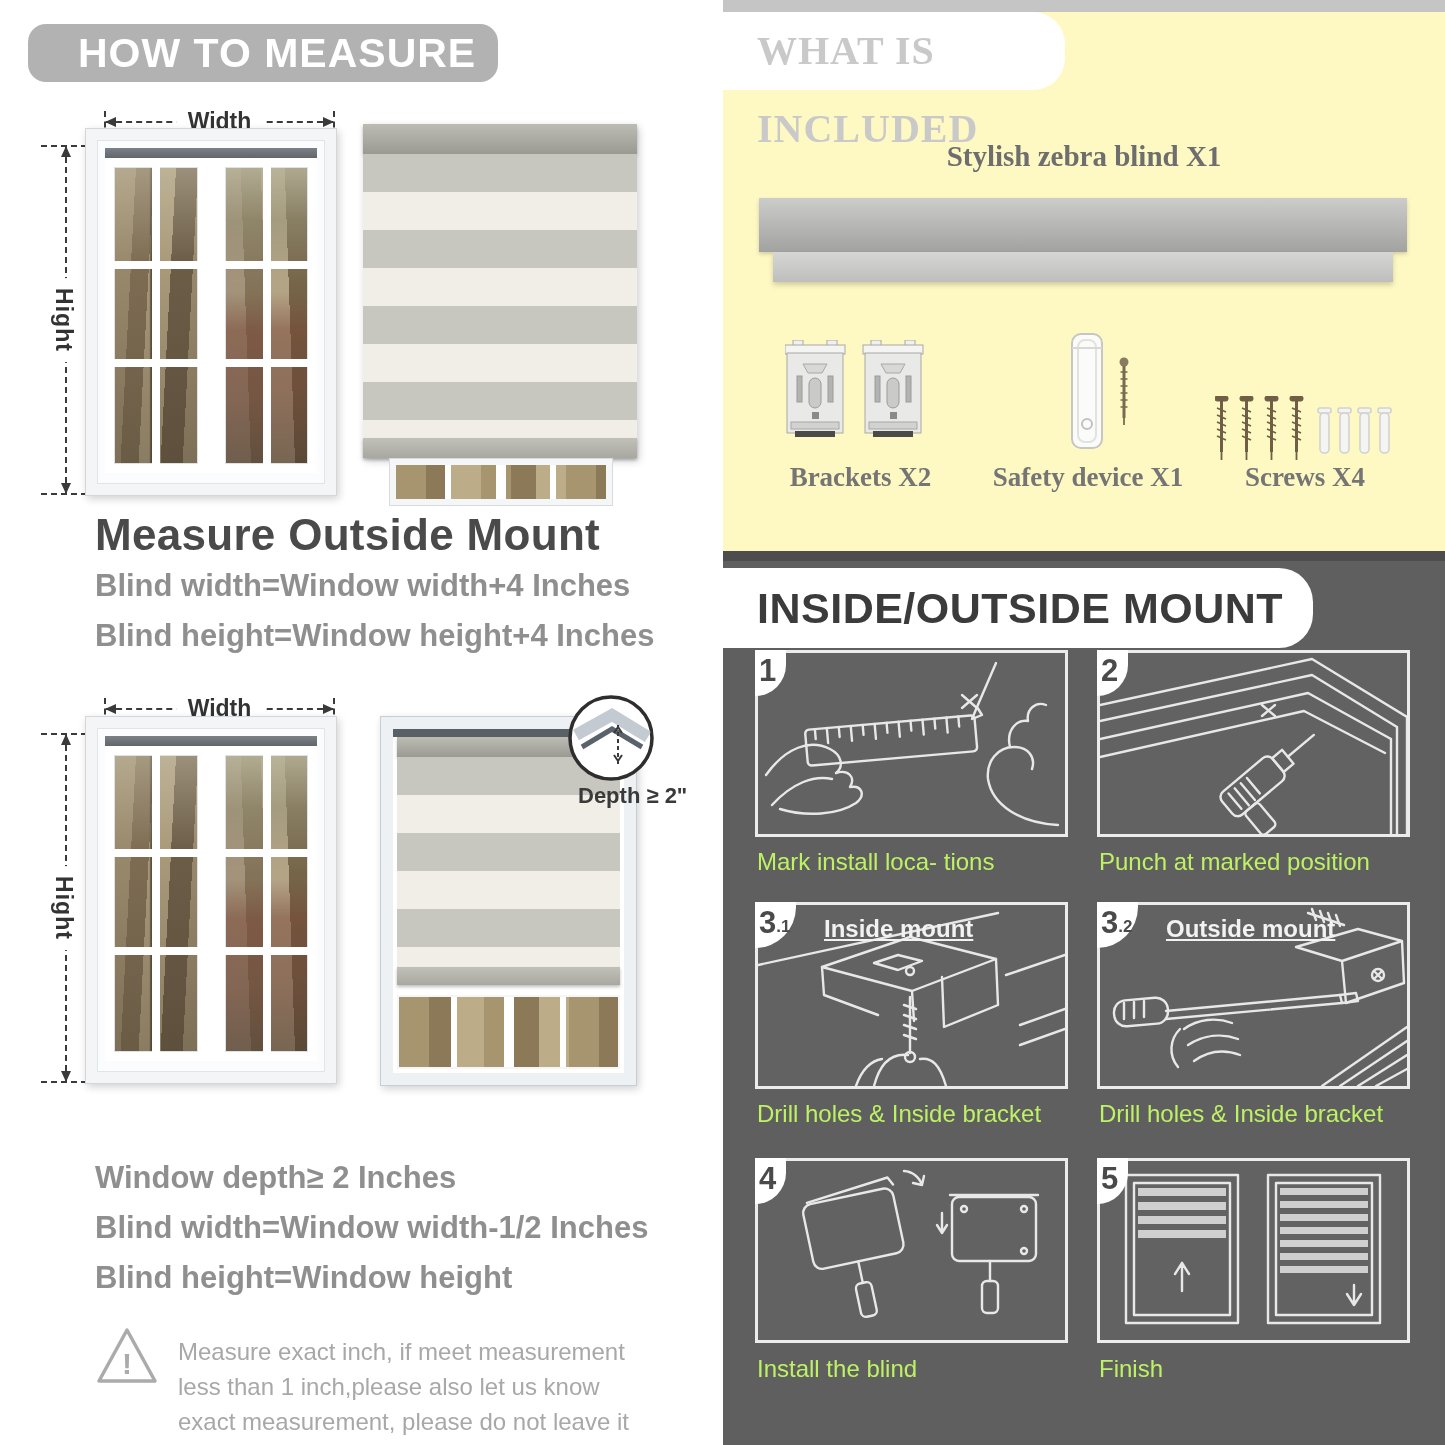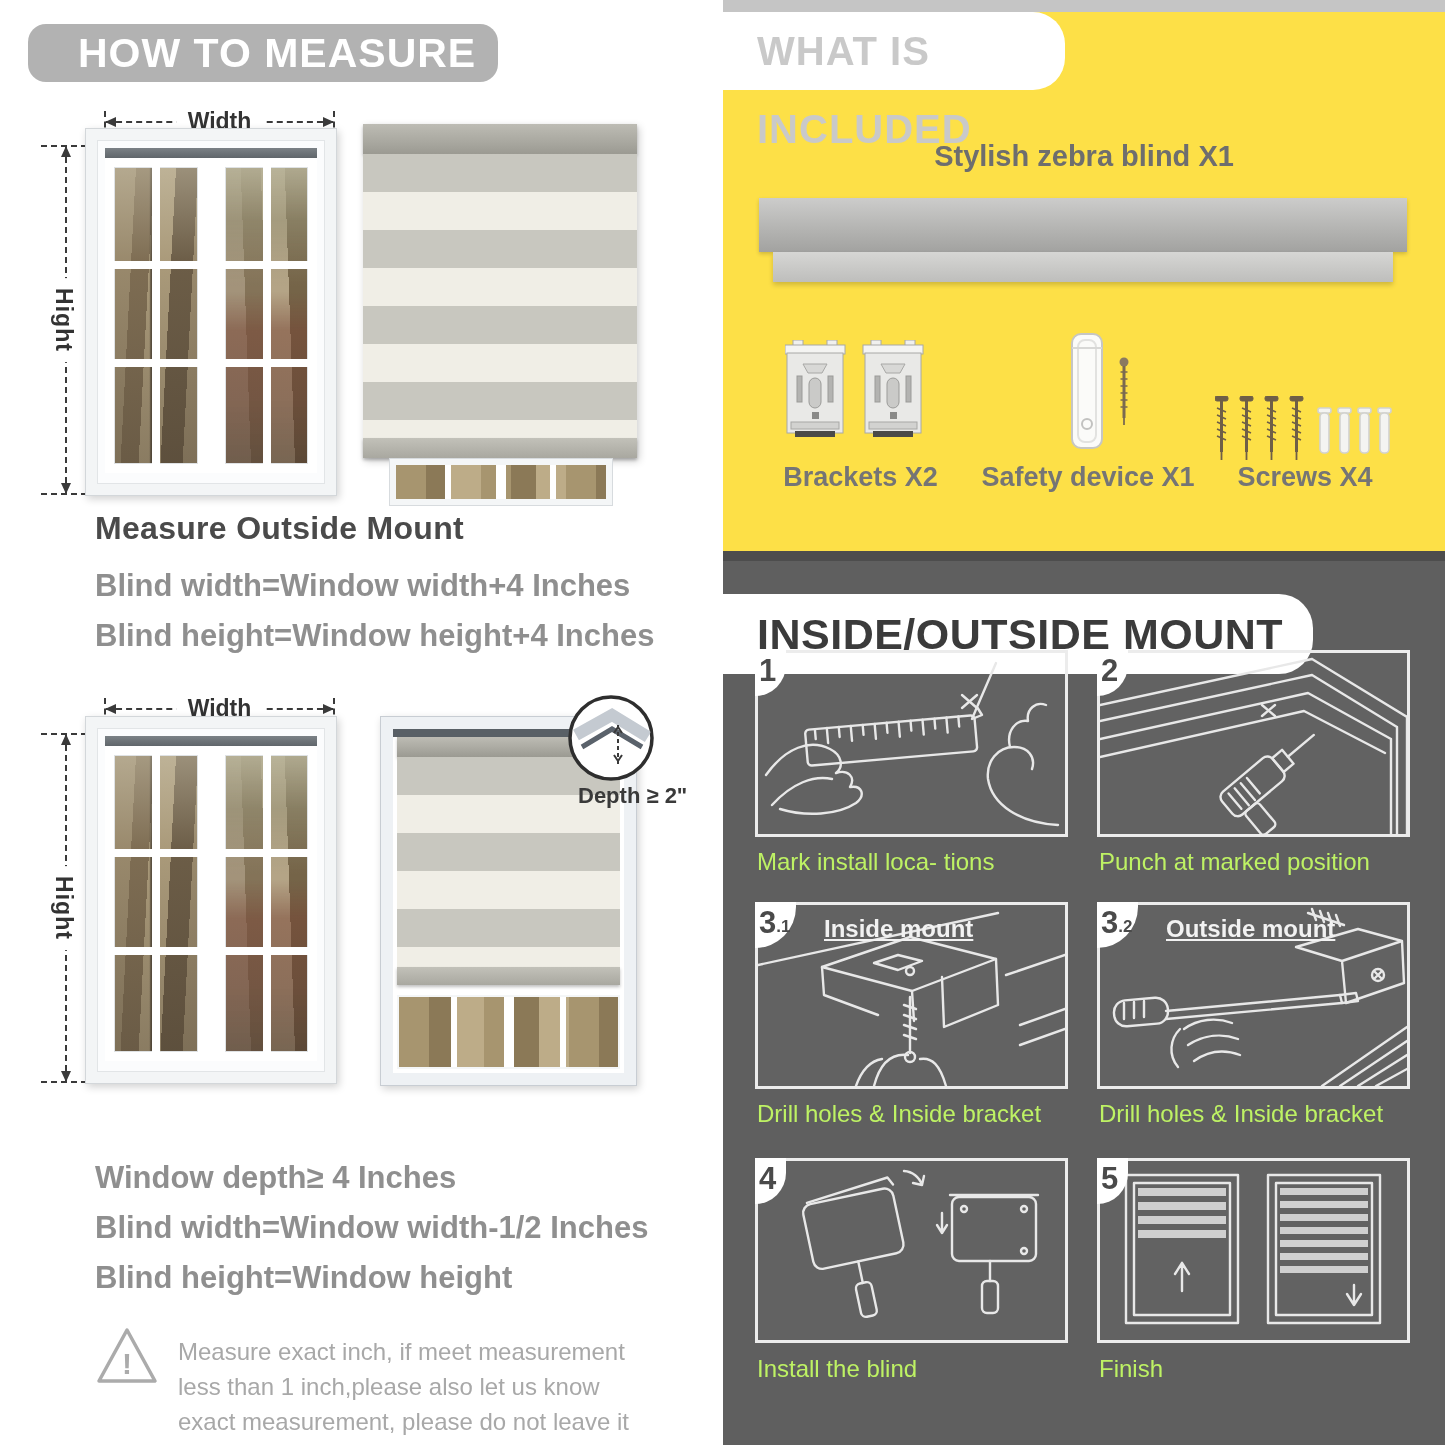--- a/index.html
+++ b/index.html
@@ -4,21 +4,21 @@
 <style>
   html,body{margin:0;padding:0;background:#fff;}
   .page{position:relative;width:1445px;height:1445px;background:#fff;overflow:hidden;
         font-family:"Liberation Sans",sans-serif;}
   .abs{position:absolute;}
 
   
   .banner-gray{left:28px;top:24px;width:470px;height:58px;background:#b2b2b2;border-radius:18px;
     color:#fff;font-weight:700;font-size:41px;line-height:58px;padding-left:50px;letter-spacing:1px;box-sizing:border-box;}
 
-  .h2{font-weight:700;font-size:32px;color:#4a4a4a;letter-spacing:.3px;}
+  .h2{font-weight:700;font-size:44px;color:#4a4a4a;letter-spacing:.3px;}
   .formula{font-weight:700;font-size:31px;color:#8f8f8f;}
 
   
   .varrow{border-left:2px dashed #3a3a3a;width:0;}
   .varrow .ah-t,.varrow .ah-b{position:absolute;left:-6px;width:0;height:0;
     border-left:5px solid transparent;border-right:5px solid transparent;}
   .varrow .ah-t{top:-1px;border-bottom:11px solid #3a3a3a;}
   .varrow .ah-b{bottom:-1px;border-top:11px solid #3a3a3a;}
   .varrow .tick-t,.varrow .tick-b{position:absolute;left:-26px;width:56px;border-top:2px dashed #3a3a3a;}
   .varrow .tick-t{top:-2px;} .varrow .tick-b{bottom:-2px;}
@@ -74,38 +74,38 @@
 
   .depth-label{font-weight:700;font-size:22px;color:#3a3a3a;}
 
   
   .warn-text{font-size:24px;line-height:35px;color:#a8a8a8;font-weight:400;}
   .warn-glyph{position:absolute;left:0;top:0;width:64px;height:60px;text-align:center;
     font-weight:700;font-size:30px;line-height:76px;color:#ababab;}
 
   
   .right-col{left:723px;top:0;width:722px;height:1445px;}
-  .sec-light{position:absolute;left:0;top:0;width:722px;height:551px;background:#fde047;}
+  .sec-light{position:absolute;left:0;top:0;width:722px;height:551px;background:#fef9c3;font-family:Liberation Serif, serif;}
   .sec-light .topstrip{position:absolute;left:0;top:0;width:100%;height:12px;background:#c5c5c5;}
   .banner-included{position:absolute;left:0;top:12px;width:342px;height:78px;background:#fff;
     border-radius:0 32px 32px 0;color:#c9c9c9;font-weight:700;font-size:40px;line-height:78px;
     padding-left:34px;box-sizing:border-box;letter-spacing:1px;}
   .product-label{position:absolute;left:0;top:140px;width:100%;text-align:center;
     font-weight:700;font-size:29px;color:#6e6e6e;}
   .headrail-top{position:absolute;left:36px;top:198px;width:648px;height:54px;
     background:linear-gradient(180deg,#cccccb 0%,#b5b5b3 55%,#a2a2a0 100%);box-shadow:0 2px 4px rgba(0,0,0,.18);}
   .headrail-bot{position:absolute;left:50px;top:252px;width:620px;height:30px;
     background:linear-gradient(180deg,#d6d6d4 0%,#bebebc 100%);box-shadow:0 3px 5px rgba(0,0,0,.18);}
   .item-label{position:absolute;top:462px;text-align:center;font-weight:700;font-size:27px;color:#757575;}
 
   .sec-dark{position:absolute;left:0;top:551px;width:722px;height:894px;background:#5f5f5f;}
   .sec-dark .topstrip{position:absolute;left:0;top:0;width:100%;height:10px;background:#4d4d4d;}
   .banner-mount{position:absolute;left:0;top:17px;width:590px;height:80px;background:#fff;
     border-radius:0 34px 34px 0;color:#3b3b3b;font-weight:700;font-size:43px;line-height:80px;
-    padding-left:34px;box-sizing:border-box;letter-spacing:.5px;margin-top:26px;}
+    padding-left:34px;box-sizing:border-box;letter-spacing:.5px;}
   .panel{position:absolute;width:313px;border:3px solid #ececec;box-sizing:border-box;background:rgba(255,255,255,.02);}
   .badge{position:absolute;top:-3px;left:-3px;height:46px;background:#fff;border-radius:0 0 48px 0;
     color:#4a4a4a;display:flex;align-items:flex-start;justify-content:center;padding:2px 10px 0 4px;box-sizing:border-box;}
   .badge .n{font-weight:700;font-size:31px;line-height:38px;}
   .badge .s{font-weight:700;font-size:17px;line-height:46px;}
   .panel-label{position:absolute;left:66px;top:10px;color:#f2f2f2;font-weight:700;font-size:24px;text-decoration:underline;}
   .caption{position:absolute;color:#bef264;font-weight:400;font-size:24px;}
   svg{display:block;}
 </style>
 </head>
@@ -207,21 +207,21 @@
       <g clip-path="url(#mgc)">
         <path d="M8,40 L44,20 L80,42" fill="none" stroke="#c4cad1" stroke-width="12"></path>
         <path d="M14,52 L44,34 L74,52" fill="none" stroke="#5a626b" stroke-width="5"></path>
         <path d="M50,30 V70" stroke="#3a3a3a" stroke-width="2" stroke-dasharray="4,3" fill="none"></path>
         <path d="M50,32 l-4,6 M50,32 l4,6 M50,66 l-4,-6 M50,66 l4,-6" stroke="#3a3a3a" stroke-width="2" fill="none"></path>
       </g>
     </svg>
   </div>
   <div class="abs depth-label" style="left:578px;top:783px;">Depth ≥ 2"</div>
 
-  <div class="abs formula" style="left:95px;top:1160px;">Window depth≥ 4 Inches</div>
+  <div class="abs formula" style="left:95px;top:1160px;">Window depth≥ 2 Inches</div>
   <div class="abs formula" style="left:95px;top:1210px;">Blind width=Window width-1/2 Inches</div>
   <div class="abs formula" style="left:95px;top:1260px;">Blind height=Window height</div>
 
   <div class="abs" style="left:95px;top:1326px;width:64px;height:60px;">
     <svg width="64" height="60" viewBox="0 0 64 60">
       <path d="M32,4 L60,55 L4,55 Z" fill="none" stroke="#ababab" stroke-width="3.5" stroke-linejoin="round"></path>
     </svg>
     <span class="warn-glyph">!</span>
   </div>
   <div class="abs warn-text" style="left:178px;top:1318px;width:452px;margin-top:16px;">Measure exact inch, if meet measurement less than 1 inch,please also let us know exact measurement, please do not leave it</div>

